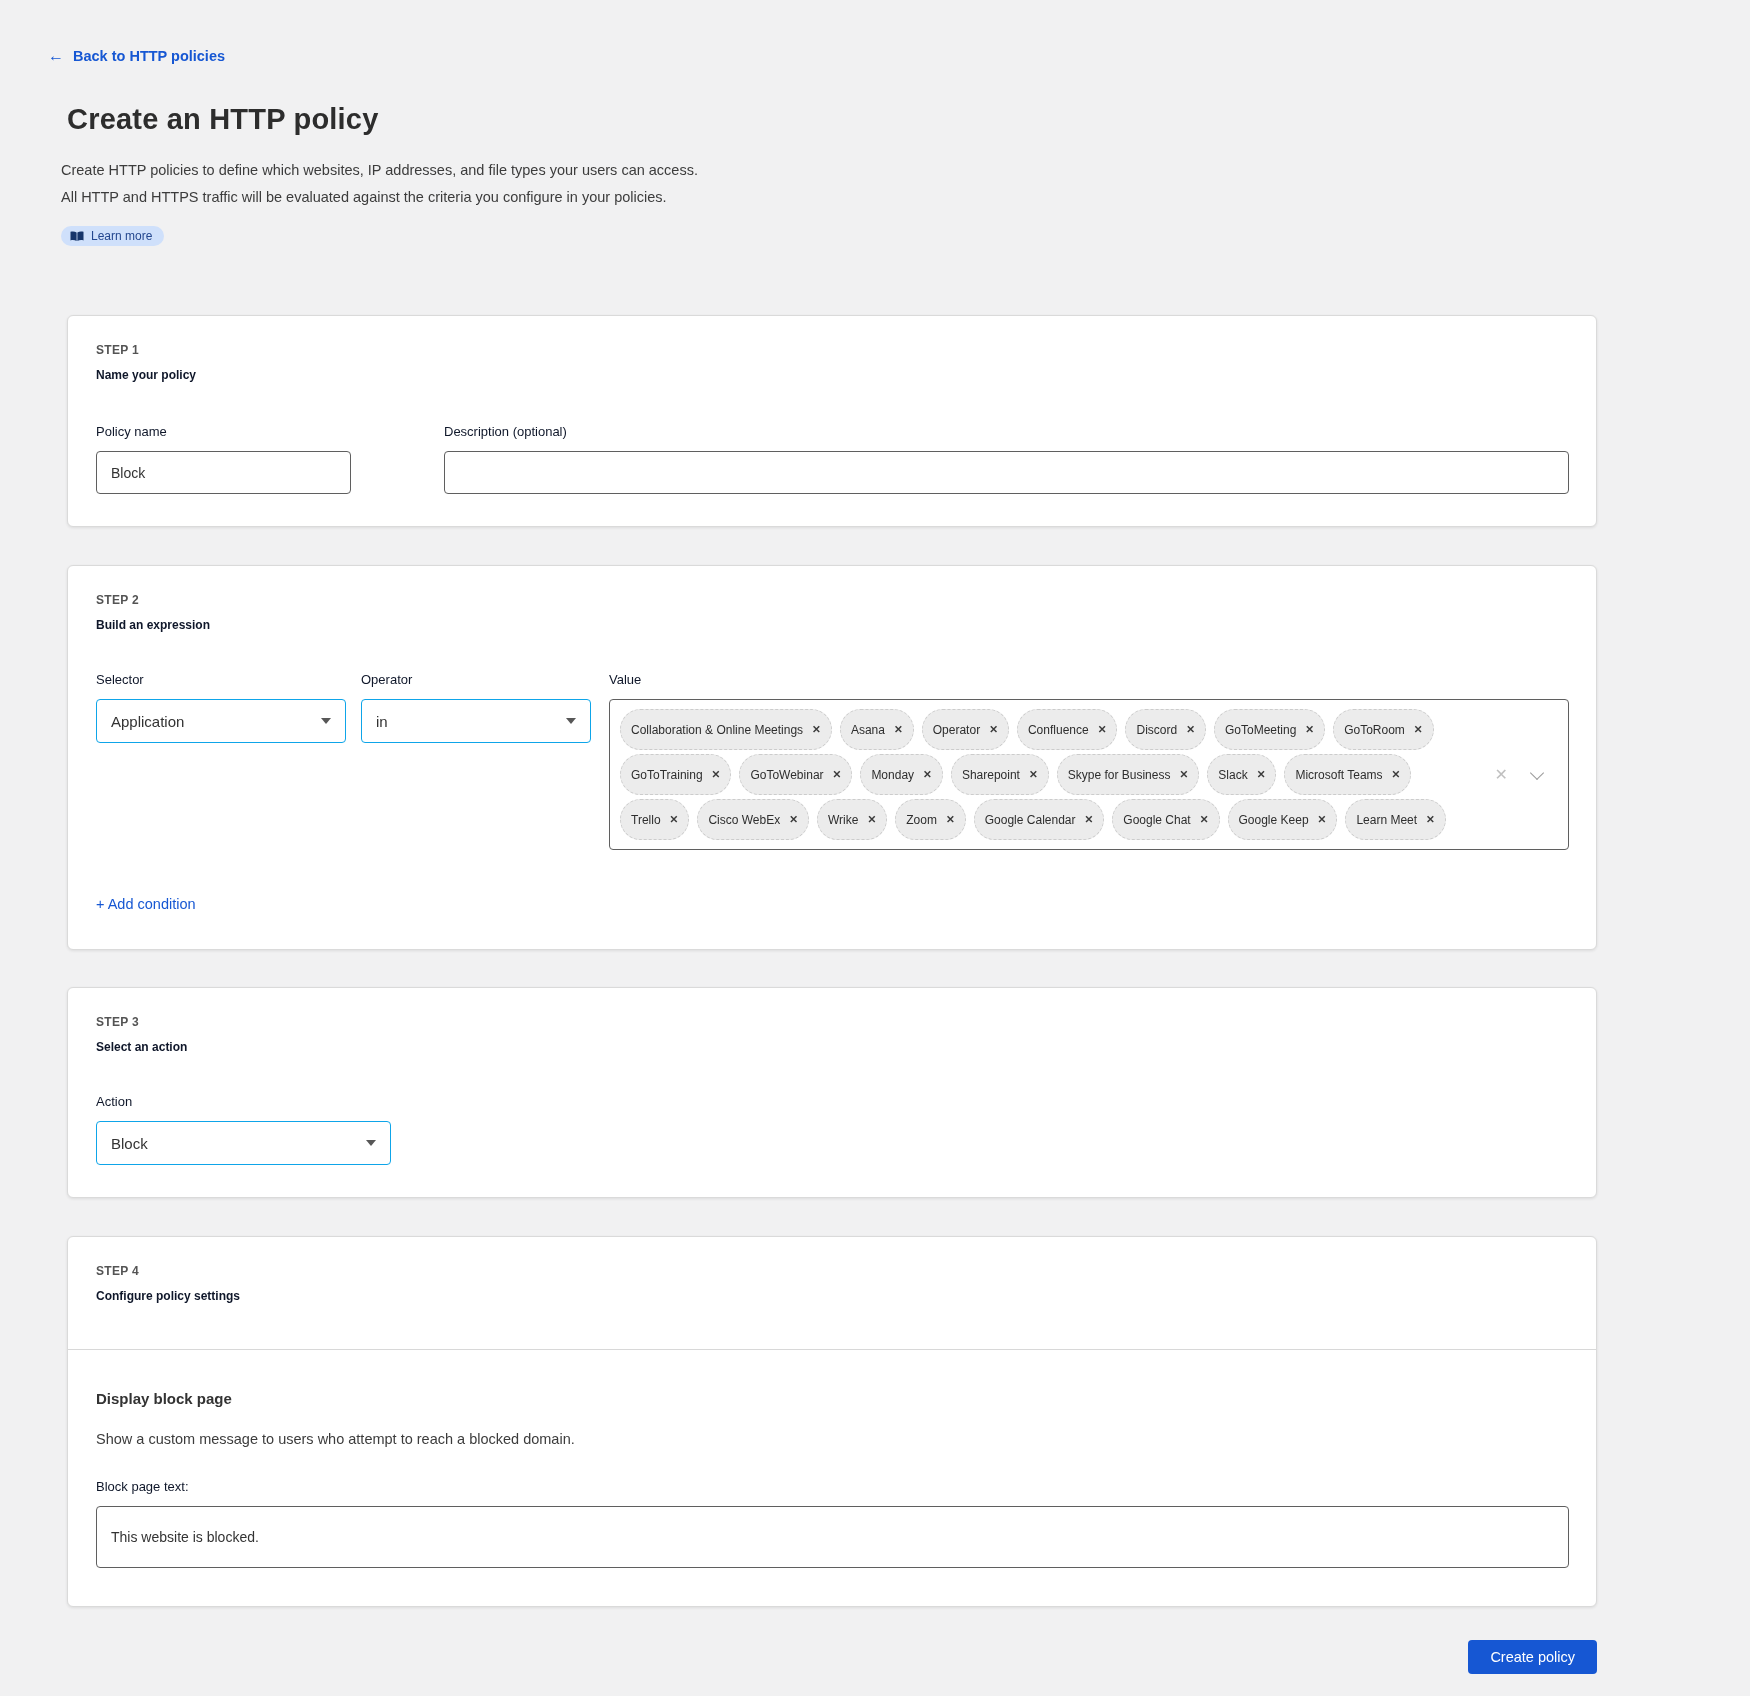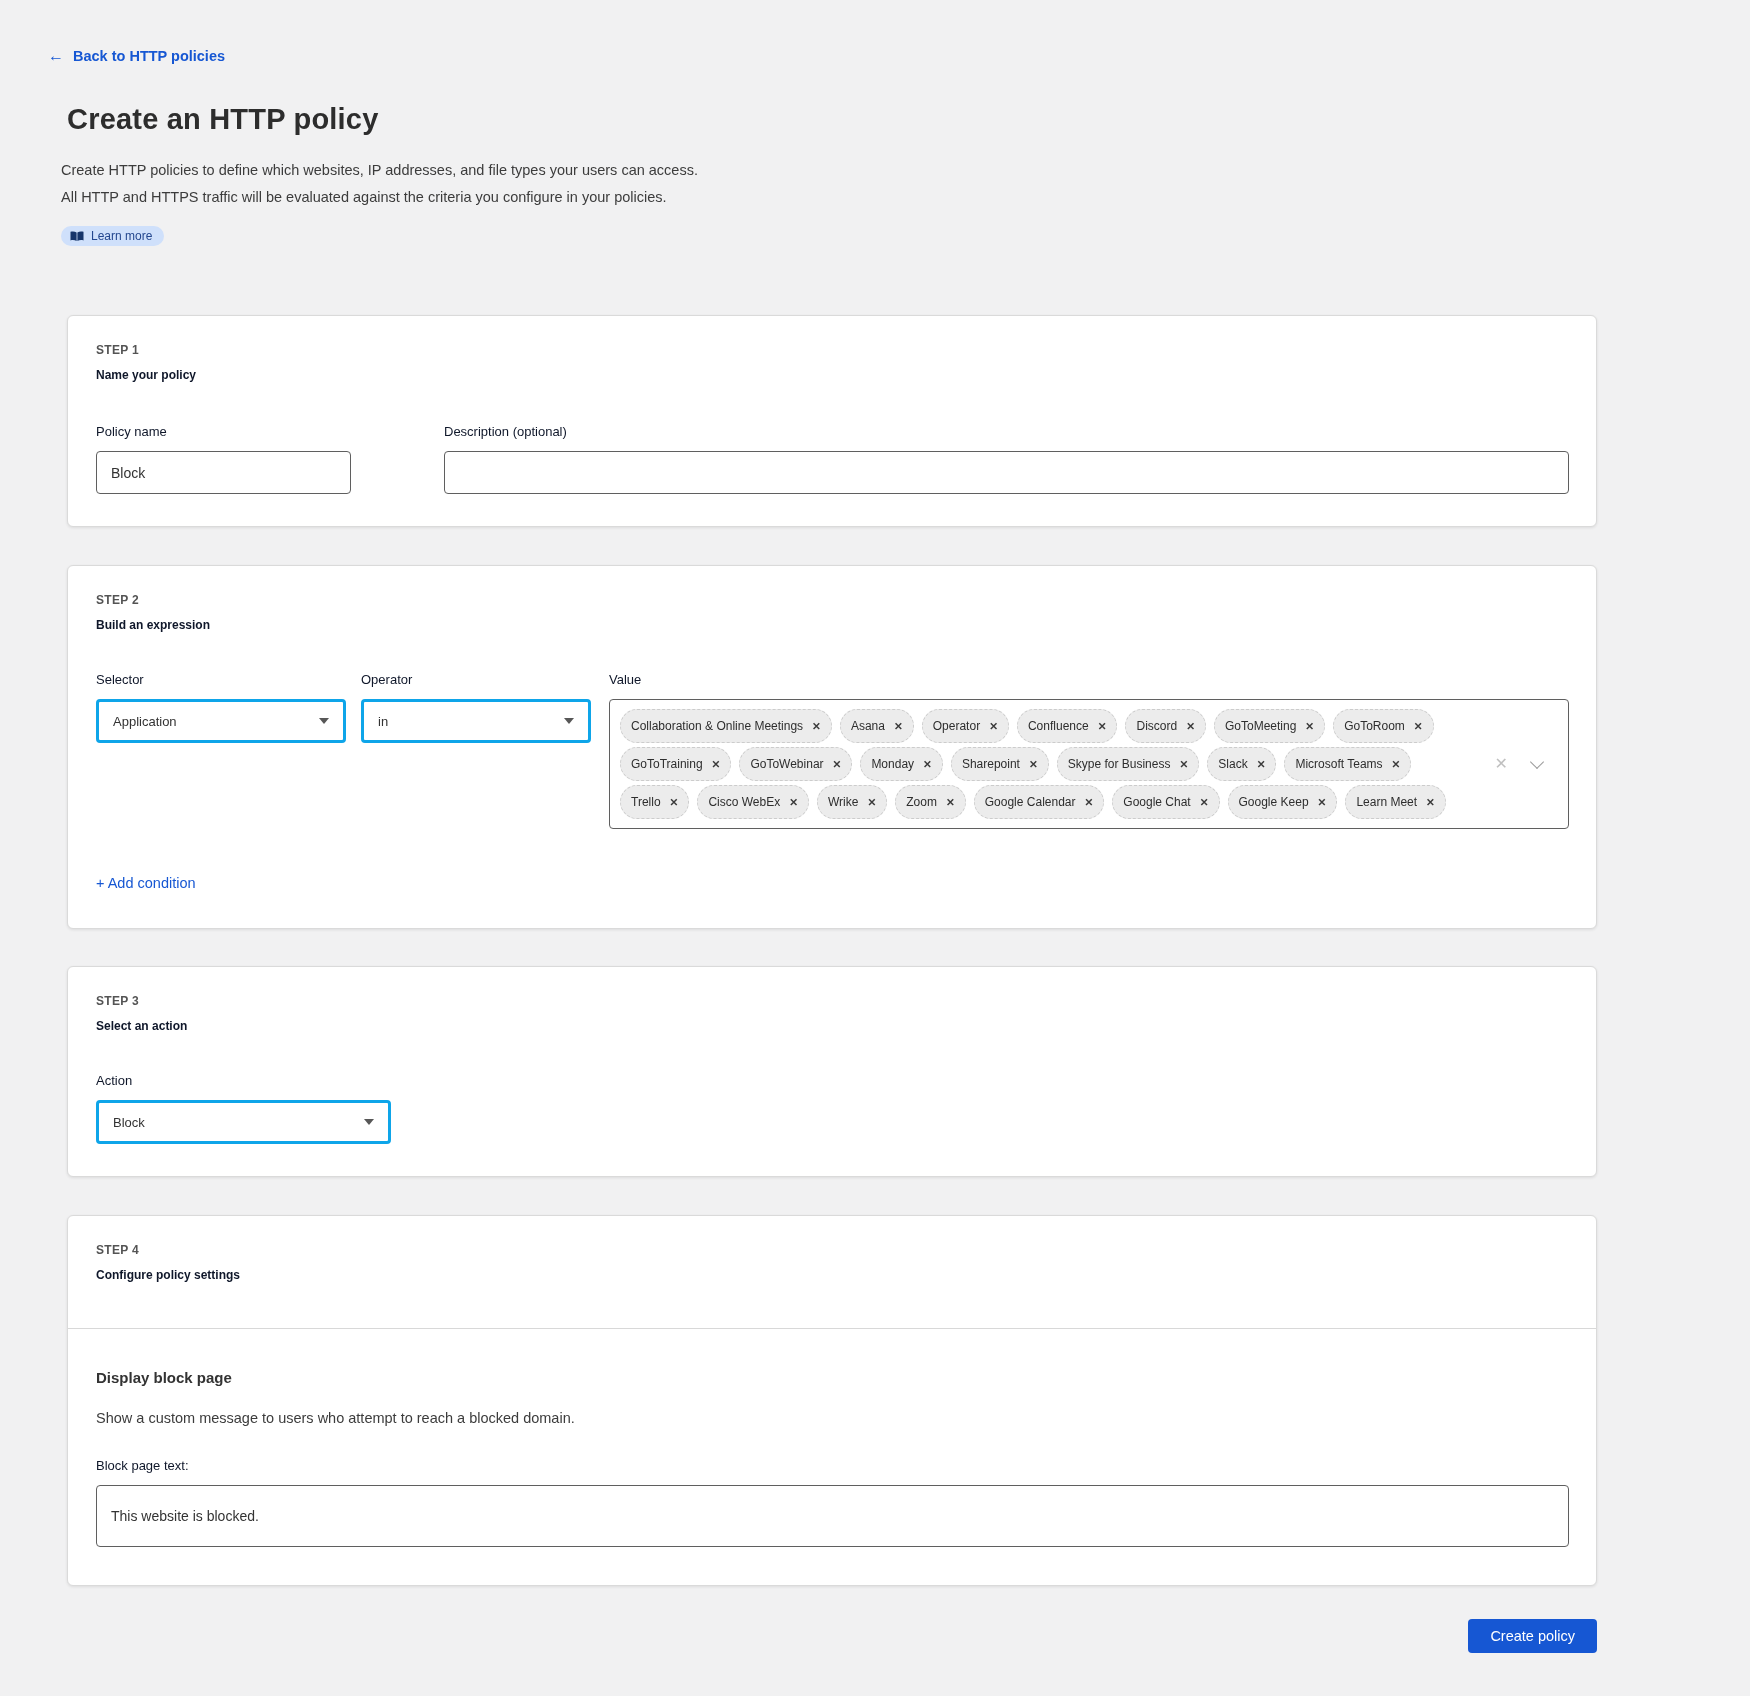--- a/index.html
+++ b/index.html
@@ -64,40 +64,40 @@
   .fields-row { display:flex; gap:93px; margin-top:42px; }
   .col-policy { width:255px; flex:0 0 auto; }
   .col-desc { flex:1; }
 
   
   .expr-row { display:flex; margin-top:40px; }
   .col-selector { width:250px; flex:0 0 auto; margin-right:15px; }
   .col-operator { width:230px; flex:0 0 auto; margin-right:18px; }
   .col-value { flex:1; }
   .select {
-    height:44px; border:3px solid #0ea5e9; border-radius:4px;
+    height:44px; border:1px solid #0ea5e9; border-radius:4px;
     background:#fff; display:flex; align-items:center; justify-content:space-between;
-    padding:0 14px; font-size:13px; color:#333; cursor:pointer;
+    padding:0 14px; font-size:15px; color:#333; cursor:pointer;
   }
   .triangle {
     width:0; height:0;
     border-left:5.5px solid transparent; border-right:5.5px solid transparent;
     border-top:6.5px solid #575757;
   }
   .value-box {
     position:relative; min-height:95px;
     border:1px solid #5f5f5f; border-radius:4px; background:#fff;
     padding:9px 96px 9px 10px;
     display:flex; flex-wrap:wrap; gap:4px 8px; align-content:flex-start;
   }
   .tag {
     background:var(--tag-bg);
     border:1px dashed #cccccc;
     border-radius:999px;
-    height:34px; padding:16px 10px;
+    height:41px; padding:16px 10px;
     display:inline-flex; align-items:center; gap:9px;
     font-size:12px; color:#2e2e2e; white-space:nowrap;
   }
   .tag-x {
     background:none; border:none; padding:0; margin:0;
     font-size:10.5px; font-weight:700; color:#3a3a3a; cursor:pointer; line-height:1;
   }
   .value-clear {
     position:absolute; right:60px; top:50%; transform:translateY(-52%);
     background:none; border:none; padding:0;

